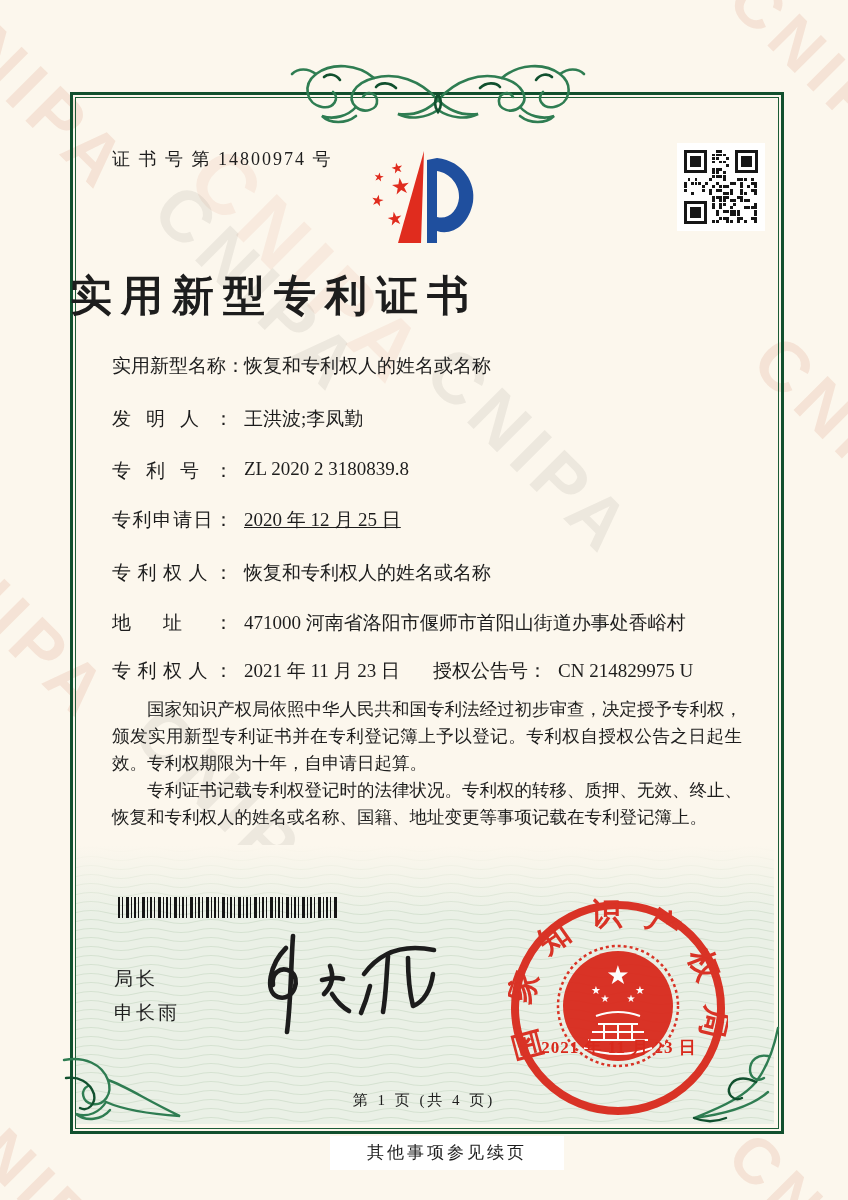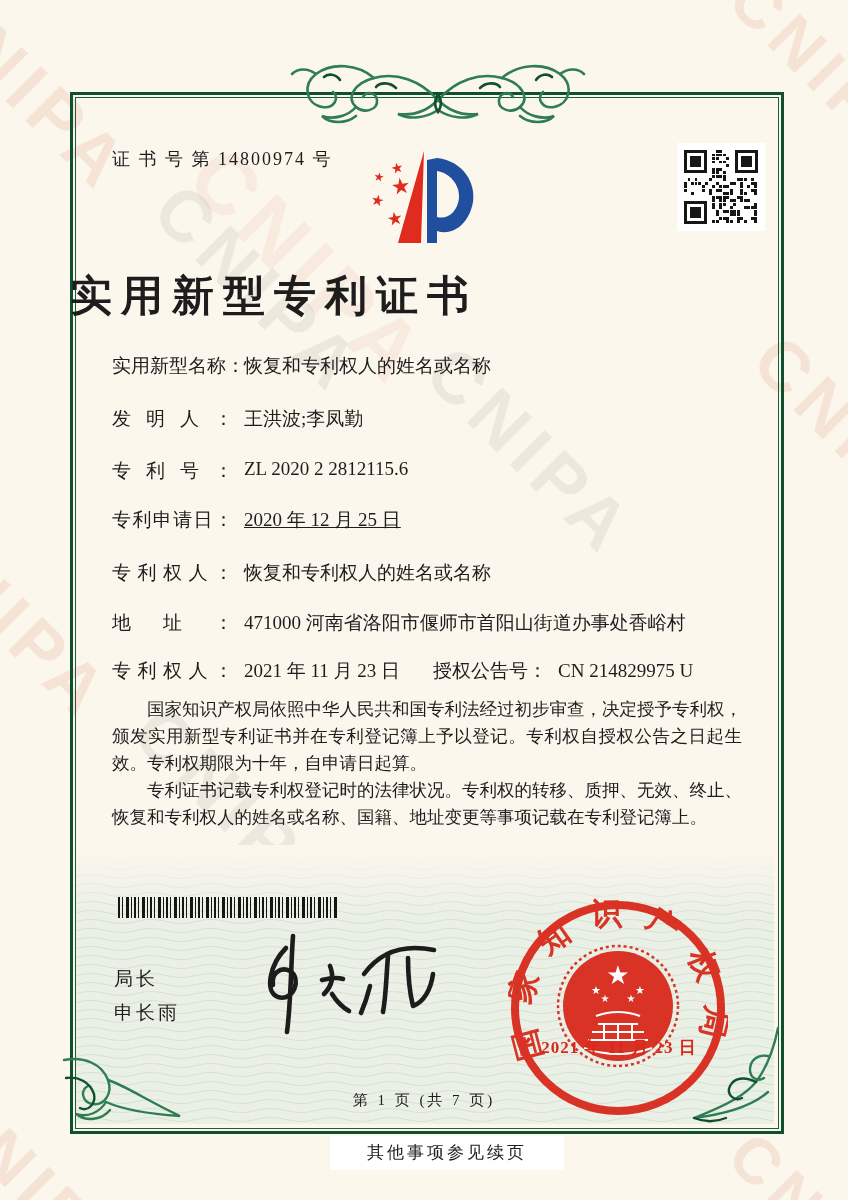--- a/index.html
+++ b/index.html
@@ -290,21 +290,21 @@
 
   <div class="title">实用新型专利证书</div>
 
   <div class="row" style="top:353px;">
     <span class="lab">实用新型名称：</span><span class="val">恢复和专利权人的姓名或名称</span>
   </div>
   <div class="row" style="top:406px;">
     <span class="lab">发明人：</span><span class="val">王洪波;李凤勤</span>
   </div>
   <div class="row" style="top:458px;">
-    <span class="lab">专利号：</span><span class="val">ZL 2020 2 2812115.6</span>
+    <span class="lab">专利号：</span><span class="val">ZL 2020 2 3180839.8</span>
   </div>
   <div class="row" style="top:507px;text-decoration:underline;">
     <span class="lab">专利申请日：</span><span class="val">2020 年 12 月 25 日</span>
   </div>
   <div class="row" style="top:560px;">
     <span class="lab">专利权人：</span><span class="val">恢复和专利权人的姓名或名称</span>
   </div>
   <div class="row" style="top:610px;">
     <span class="lab">地址：</span><span class="val">471000 河南省洛阳市偃师市首阳山街道办事处香峪村</span>
   </div>
@@ -357,16 +357,16 @@
       <path d="M80,142 h60"></path>
       <path d="M96,126 v16 M110,126 v16 M124,126 v16"></path>
       <path d="M76,150 Q110,162 144,150"></path>
     </g>
     <text font-size="31" font-weight="bold" fill="#d9291c" letter-spacing="21">
       <textPath href="#sealArc" startOffset="8">国家知识产权局</textPath>
     </text>
   </svg>
   <div class="seal-date">2021 年 11 月 23 日</div>
 
-  <div class="page-info">第 1 页 (共 7 页)</div>
+  <div class="page-info">第 1 页 (共 4 页)</div>
   <div class="note-box">其他事项参见续页</div>
 
 </div>
 
 </body></html>

